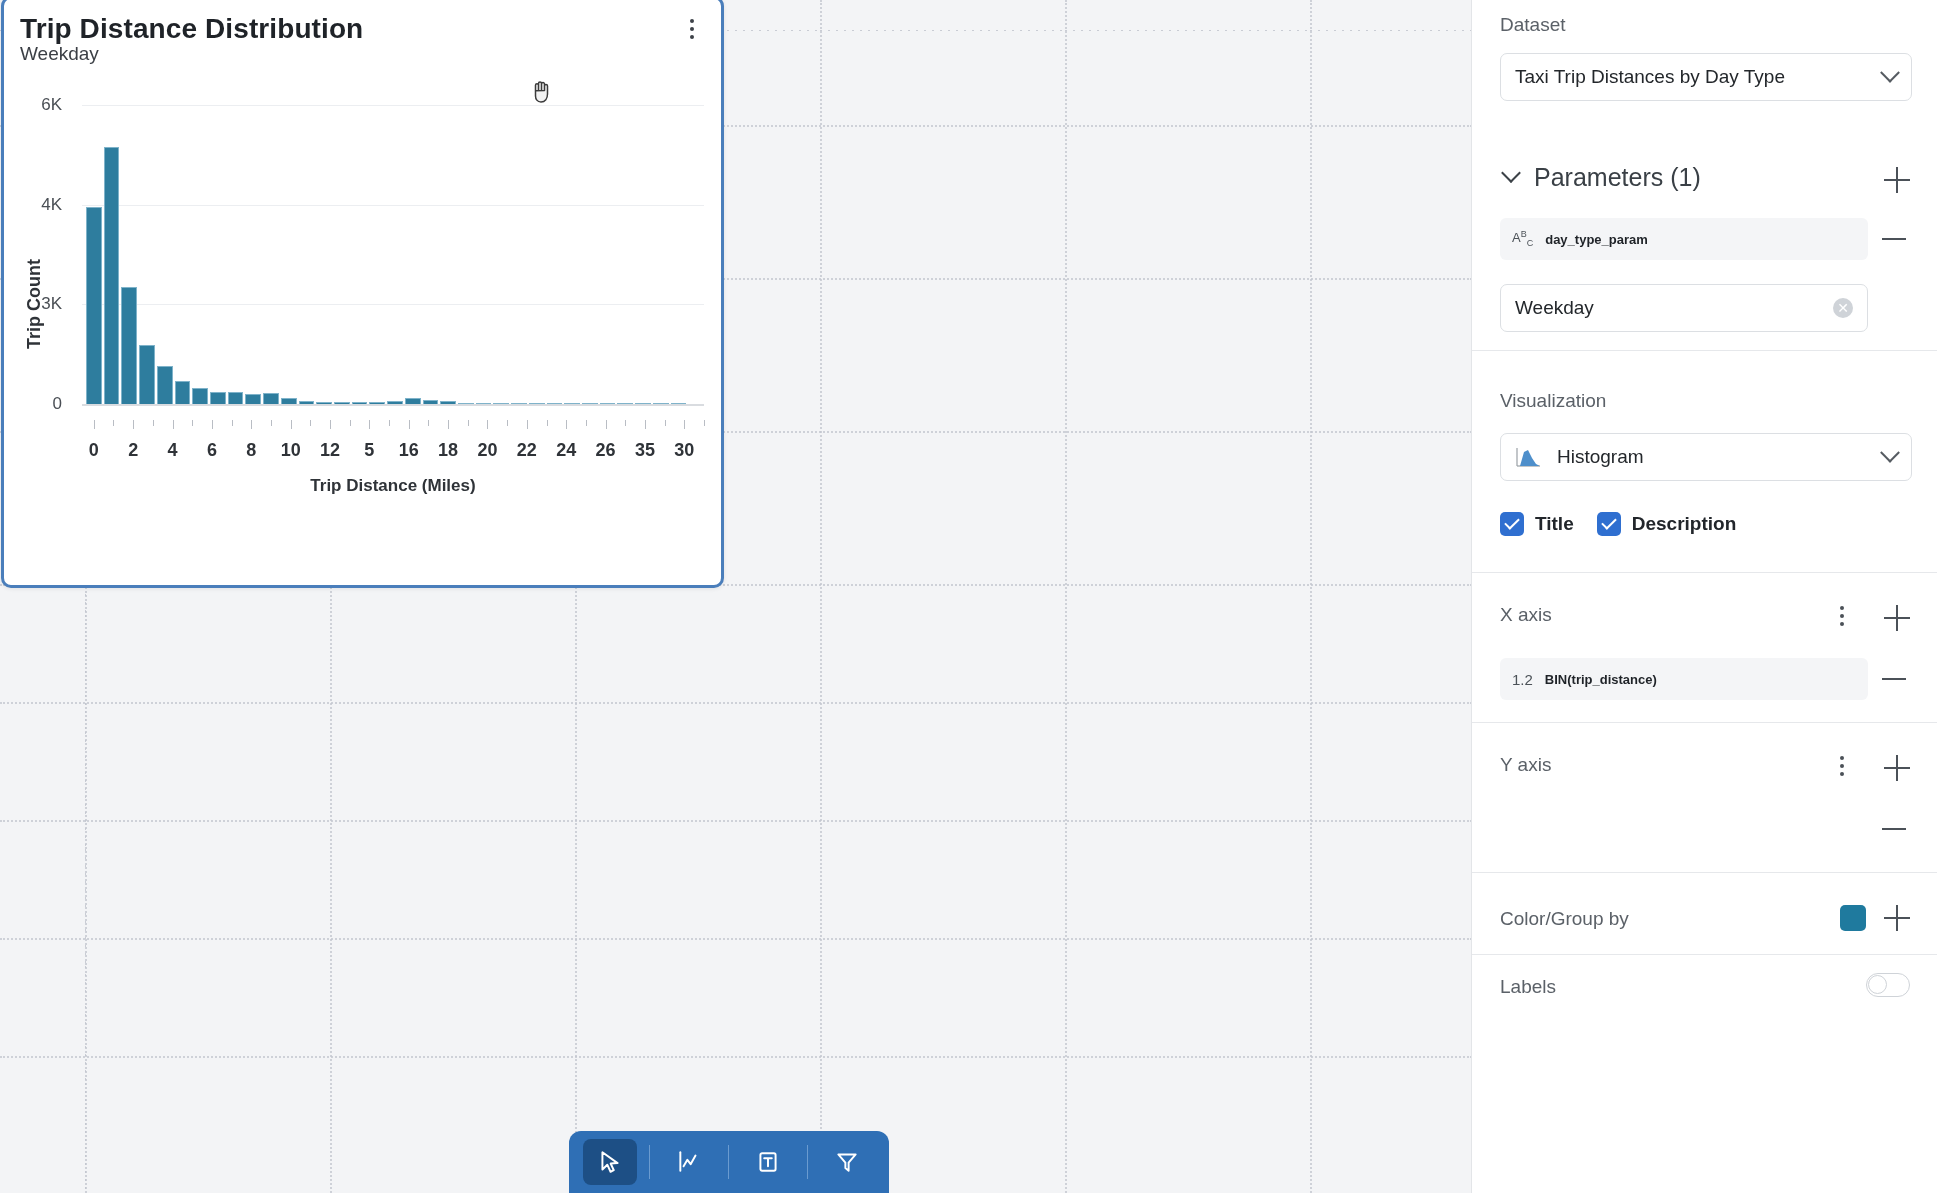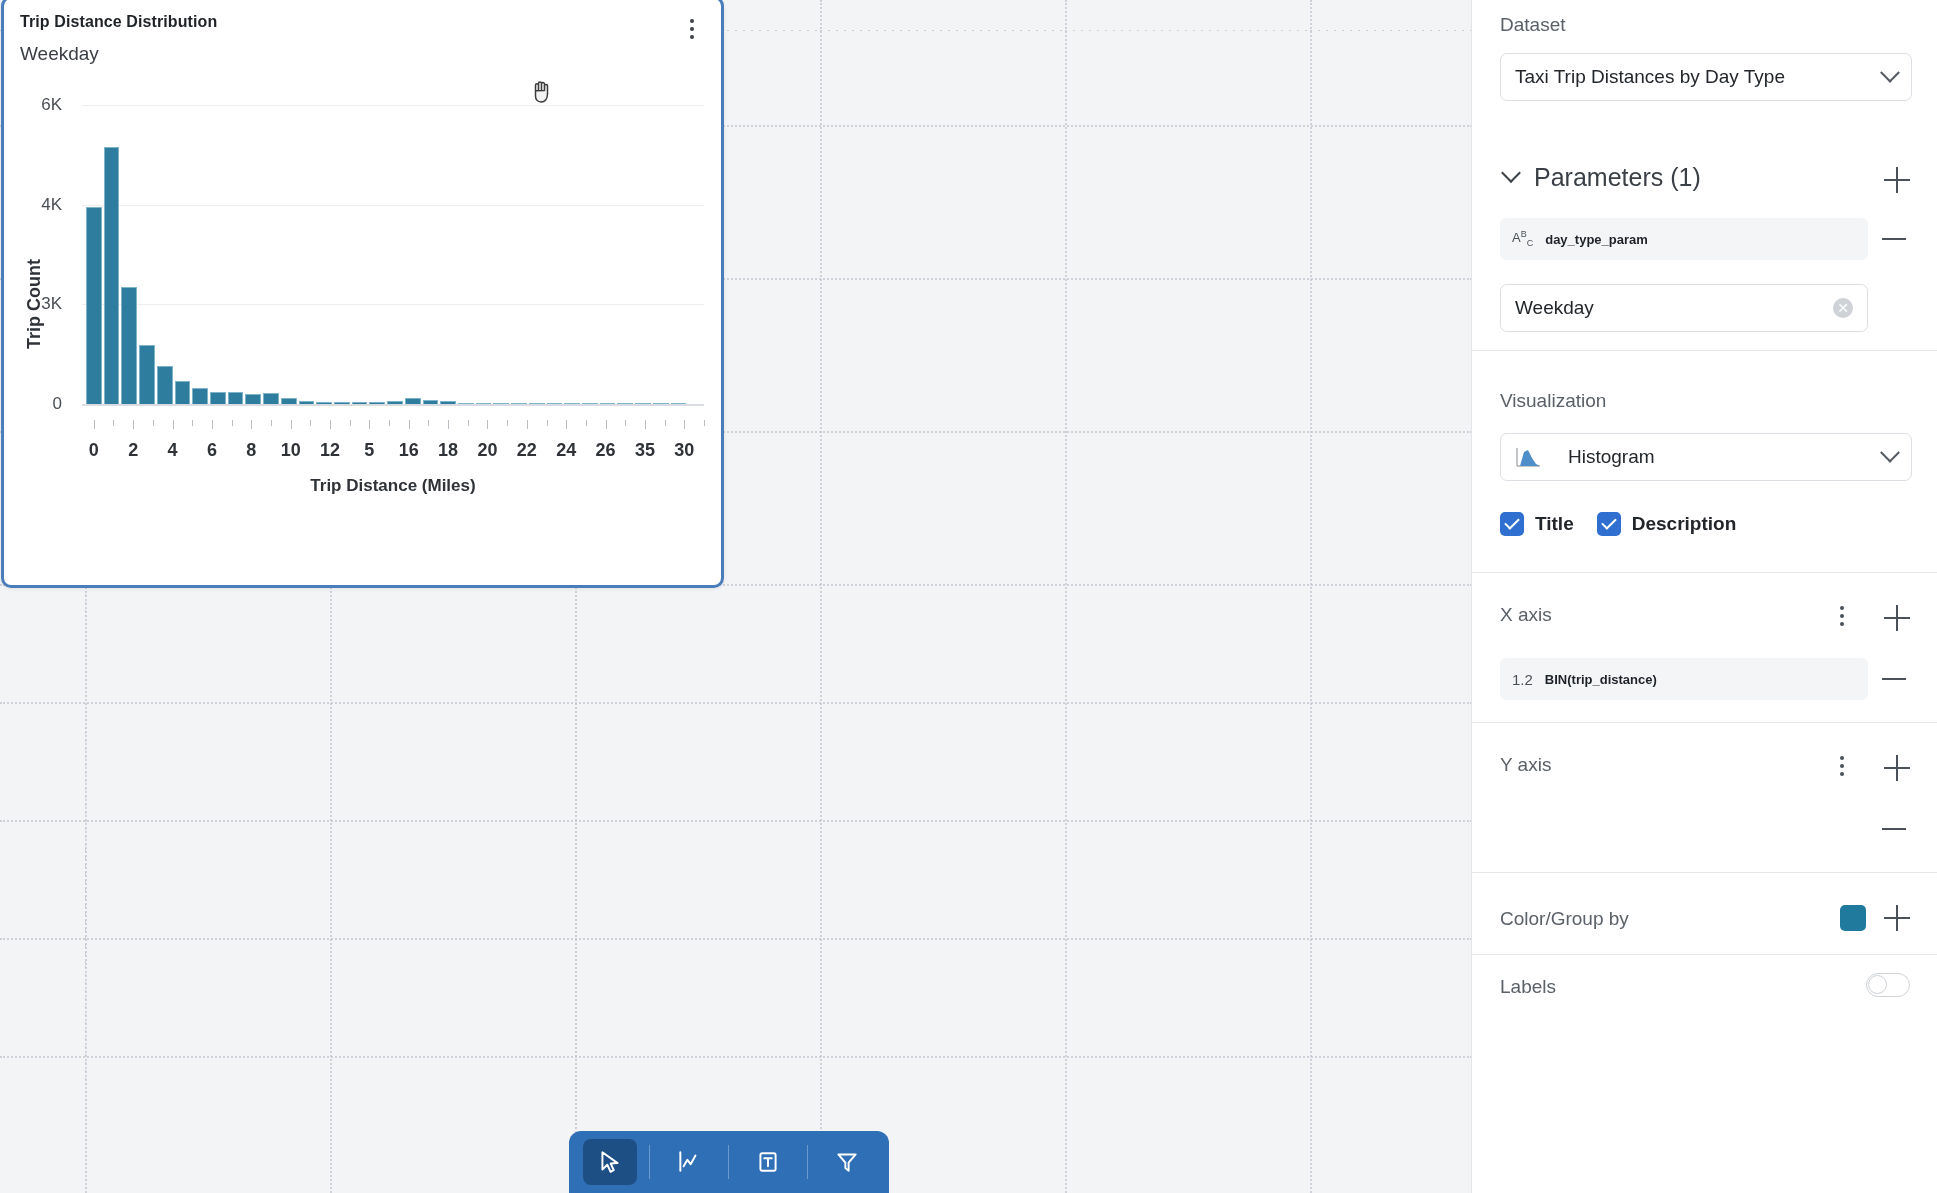--- a/index.html
+++ b/index.html
@@ -33,21 +33,21 @@
     position: absolute; left: 1px; top: -4px;
     width: 723px; height: 592px;
     background: #ffffff;
     border: 3px solid #4a7ebb;
     border-radius: 10px;
     box-shadow: 0 1px 4px rgba(0,0,0,.08);
     overflow: hidden;
   }
   #card-title {
     position:absolute; left: 16px; top: 14px;
-    font-size: 16px; font-weight: bold; color: #1f2328; letter-spacing: .1px;
+    font-size: 28px; font-weight: bold; color: #1f2328; letter-spacing: .1px;
   }
   #card-subtitle {
     position:absolute; left: 16px; top: 44px;
     font-size: 19px; color: #3b3f45; font-weight: 400;
   }
   #card-kebab {
     position:absolute; right: 18px; top: 16px;
     width: 22px; height: 28px; cursor: pointer;
     display:flex; flex-direction:column; align-items:center; justify-content:center; gap:4px;
   }
@@ -339,21 +339,21 @@
     <div class="sec-label" style="position:absolute;left:28px;top:390px">Visualization</div>
 
     <div class="select" style="left:28px;top:433px;width:412px">
       <span class="histo-ic">
         <svg viewBox="0 0 26 22" width="26" height="22">
           <path d="M2 20 L2 2" stroke="#9aa0a6" stroke-width="1.2"></path>
           <path d="M2 20 L25 20" stroke="#9aa0a6" stroke-width="1.2"></path>
           <path d="M5 20 L9 6 L13 4 L17 12 L21 18 L24 19.5 L24 20 Z" fill="#4e8fcb"></path>
         </svg>
       </span>
-      <span class="txt" style="margin-left:27px">Histogram</span>
+      <span class="txt" style="margin-left:16px">Histogram</span>
       <span class="chev"></span>
     </div>
 
     <div style="position:absolute;left:28px;top:512px;display:flex;align-items:center;gap:11px">
       <span class="cb"></span>
       <span class="cb-label">Title</span>
       <span class="cb" style="margin-left:12px"></span>
       <span class="cb-label">Description</span>
     </div>
 

